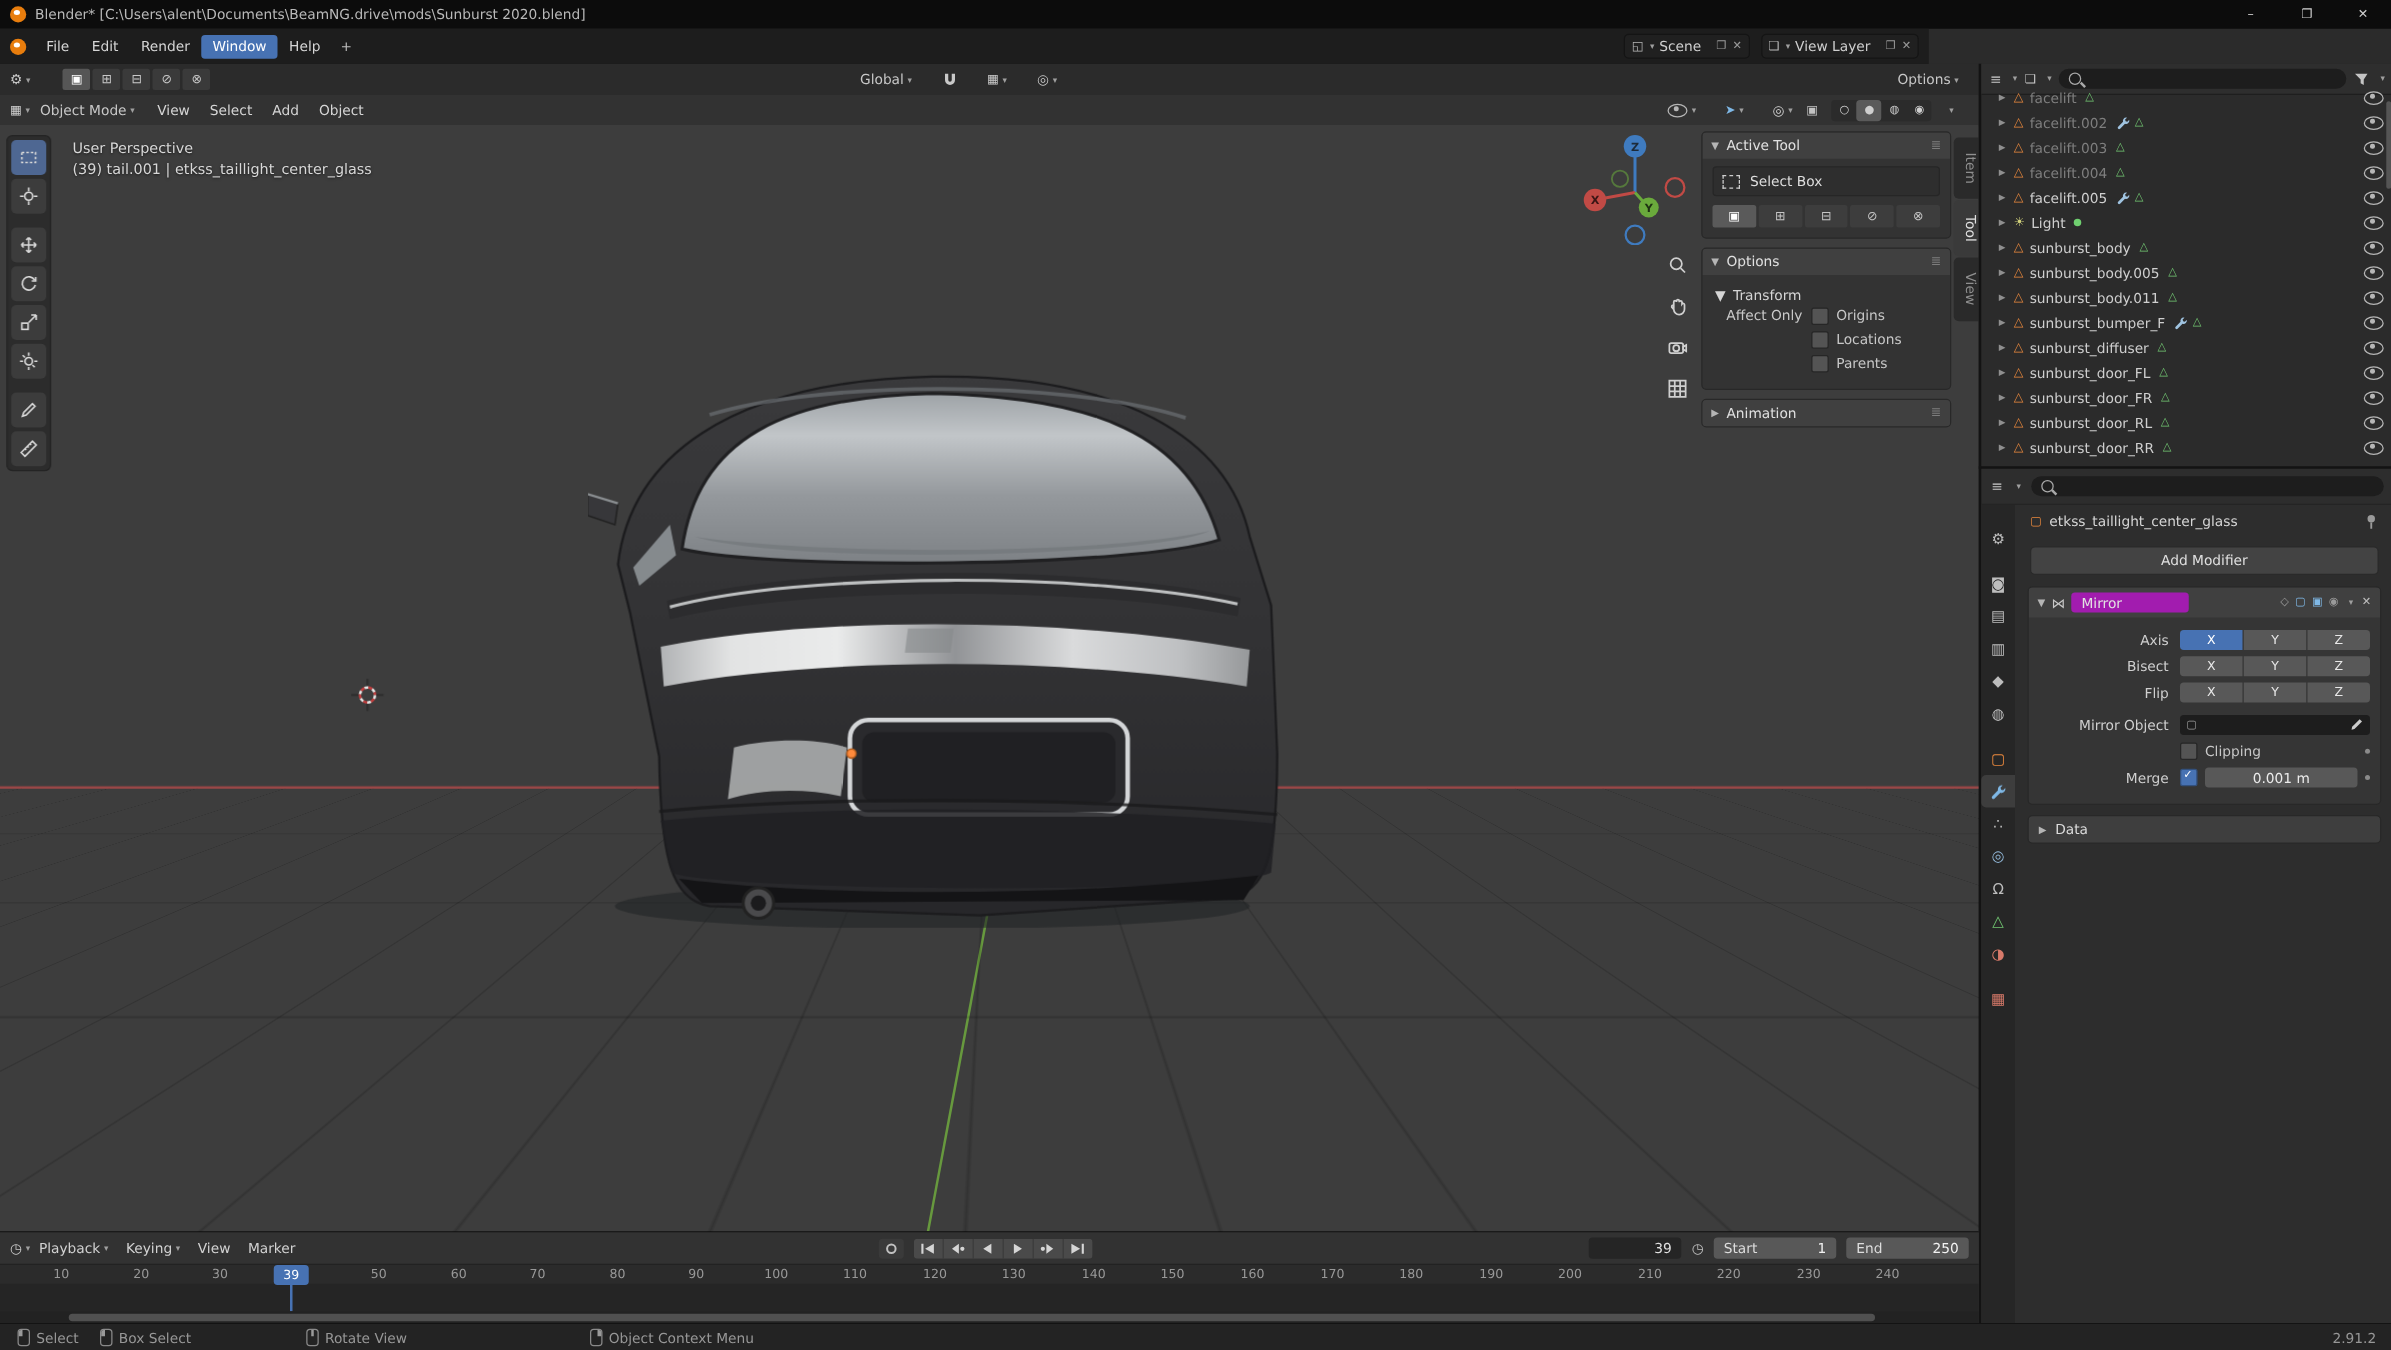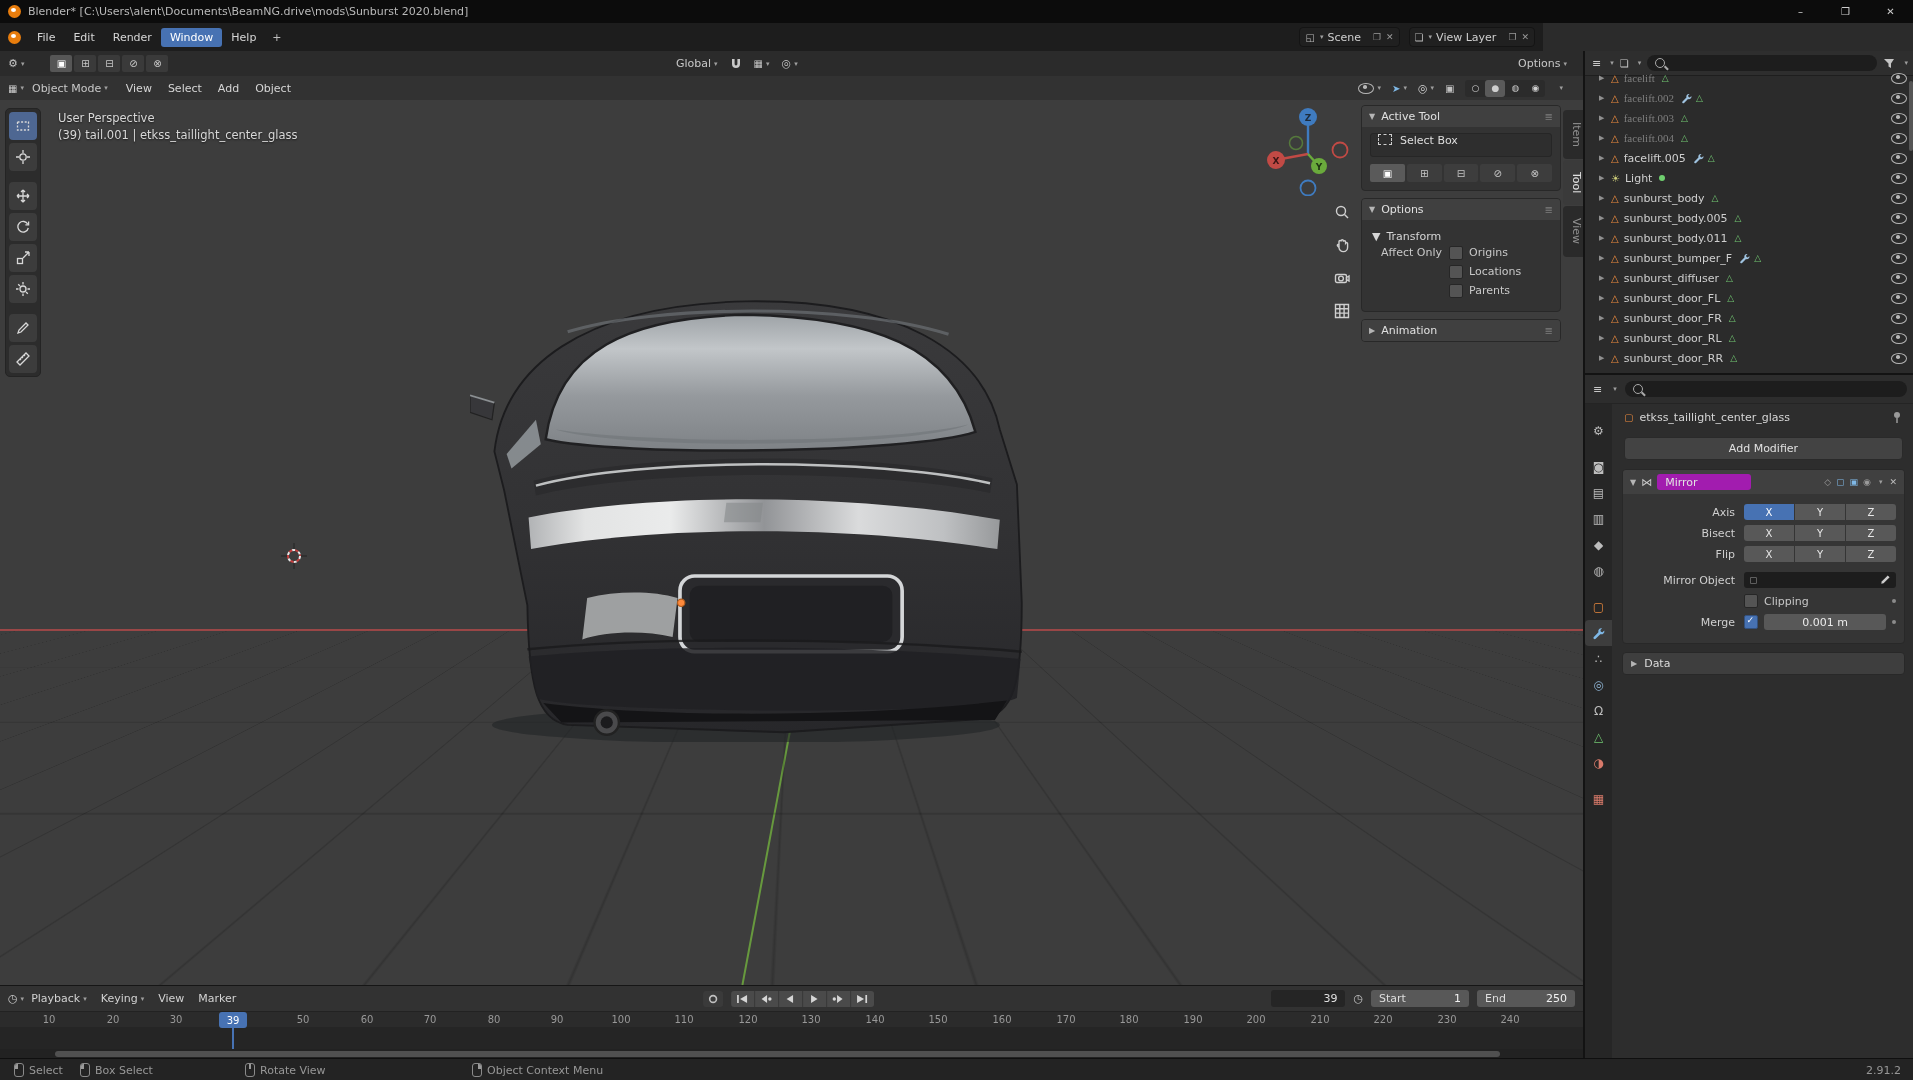--- a/index.html
+++ b/index.html
@@ -1,20 +1,20 @@
 <!DOCTYPE html>
 <html><head>
 <meta charset="utf-8">
 <style>
   html,body{margin:0;padding:0;background:#111;}
   #app{position:relative;width:1913px;height:1080px;background:#2b2b2b;overflow:hidden;
        font-family:"DejaVu Sans","Liberation Sans",sans-serif;font-size:11px;color:#c8c8c8;
        -webkit-user-select:none;user-select:none;}
   .abs{position:absolute;}
-  .flex{display:flex;align-items:center;}
+  .flex{display:flex;align-items:center;margin-left:12px;}
   .cv{font-size:7px;color:#9f9f9f;margin-left:3px;}
   .grow{flex:1;}
 
   
   .titlebar{left:0;top:0;width:1913px;height:23px;background:#0c0c0c;display:flex;align-items:center;color:#b9b9b9;font-size:11px;}
   .blogo{width:13px;height:13px;border-radius:50%;background:#e87d0d;margin:0 7px 0 8px;position:relative;}
   .blogo::after{content:"";position:absolute;left:3px;top:3px;width:5px;height:4px;border-radius:50%;background:#fff;}
   .winctl{margin-left:auto;display:flex;height:100%;}
   .winctl span{width:45px;height:100%;display:flex;align-items:center;justify-content:center;font-size:10px;color:#cfcfcf;}
 
@@ -68,21 +68,21 @@
   .vpnav svg{stroke:#cfcfcf;fill:none;stroke-width:1.4;}
   
   .cursor3d{position:absolute;left:281px;top:443px;}
   
   .npanel{position:absolute;right:22px;top:5px;width:200px;display:flex;flex-direction:column;gap:7px;}
   .np-sec{background:rgba(51,51,51,.97);border:1px solid #282828;border-radius:4px;overflow:hidden;}
   .np-head{height:21px;background:#404040;display:flex;align-items:center;padding:0 7px;gap:6px;color:#e0e0e0;}
   .np-head .tri8{font-size:8px;color:#b5b5b5;}
   .grip{margin-left:auto;color:#7d7d7d;font-size:10px;}
   .np-body{padding:6px 8px 8px;}
-  .np-toolrow{display:flex;gap:8px;background:#2e2e2e;border:1px solid #262626;border-radius:3px;height:22px;padding:0 7px;color:#dedede;}
+  .np-toolrow{display:flex;align-items:center;gap:8px;background:#2e2e2e;border:1px solid #262626;border-radius:3px;height:22px;padding:0 7px;color:#dedede;}
   .dash{width:12px;height:9px;border:1px dashed #cfcfcf;}
   .np-modes{display:flex;gap:2px;margin-top:7px;}
   .np-modes span{flex:1;height:18px;background:#3d3d3d;border-radius:2px;display:flex;align-items:center;justify-content:center;font-size:10px;color:#c6c6c6;}
   .np-modes span.on{background:#5a5a5a;color:#fff;}
   .np-sub{display:flex;align-items:center;gap:6px;height:20px;color:#d6d6d6;padding:0 2px;}
   .np-row{display:flex;align-items:flex-start;height:19px;}
   .np-lab{width:72px;text-align:right;padding-right:7px;color:#c9c9c9;}
   .cb{width:12px;height:12px;background:#545454;border:1px solid #262626;border-radius:2px;margin-right:6px;position:relative;flex:none;}
   .cb.on{background:#4772b3;border-color:#33517e;}
   .cb.on::after{content:"✓";position:absolute;left:1.5px;top:-1px;font-size:9px;color:#fff;}
@@ -99,21 +99,21 @@
 
   
   .outliner{left:1583px;top:51px;width:330px;height:322px;background:#2b2b2b;border-left:2px solid #131313;overflow:hidden;}
   .ol-head{height:24px;background:#2e2e2e;border-bottom:1px solid #1e1e1e;display:flex;align-items:center;padding:0 7px;gap:6px;}
   .searchpill{display:flex;align-items:center;gap:5px;background:#1d1d1d;border-radius:9px;height:16px;padding:0 8px;flex:1;}
   .ol-body{margin-top:-8px;}
   .ol-row{display:flex;align-items:center;height:20px;padding:0 8px 0 14px;}
   .exp{font-size:7px;color:#8f8f8f;width:12px;flex:none;}
   .obj-ico{color:#e8883d;font-size:10px;margin-right:5px;flex:none;}
   .ol-name{color:#cfcfcf;white-space:nowrap;}
-  .ol-name.dim{color:#7e7e7e;font-family:Liberation Serif, serif;}
+  .ol-name.dim{color:#7e7e7e;}
   .badges{display:flex;align-items:center;gap:4px;margin-left:7px;}
   .gtri{color:#71c571;font-size:9px;}
   .gdot{width:6px;height:6px;border-radius:50%;background:#6fcf6f;}
   .ol-row .eye{margin-left:auto;}
   .ol-scroll{position:absolute;right:2px;top:30px;width:4px;height:70px;background:#555;border-radius:2px;}
 
   
   .props{left:1583px;top:373px;width:330px;height:685px;background:#2d2d2d;border-left:2px solid #131313;border-top:2px solid #131313;}
   .pr-head{height:28px;display:flex;align-items:center;padding:0 8px;gap:8px;border-bottom:1px solid #242424;}
   .pr-search{width:112px;}

